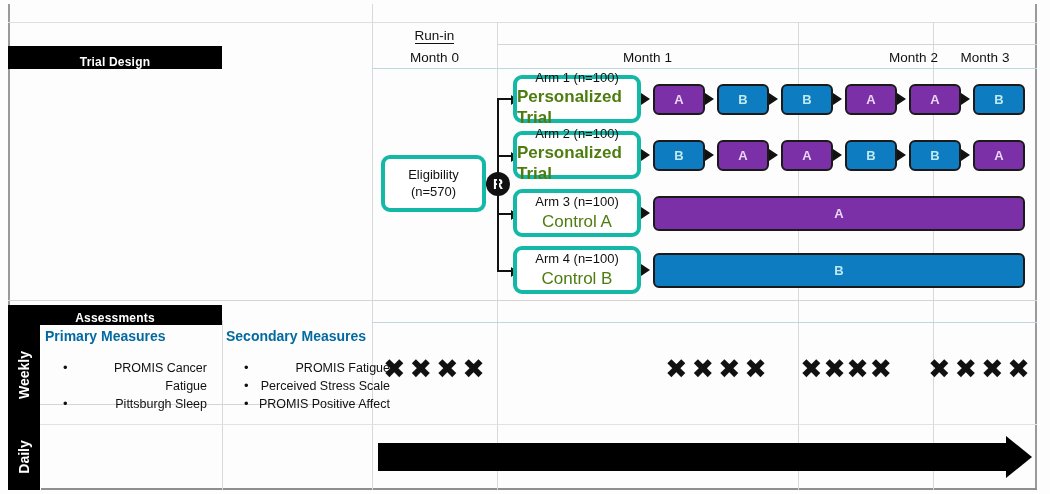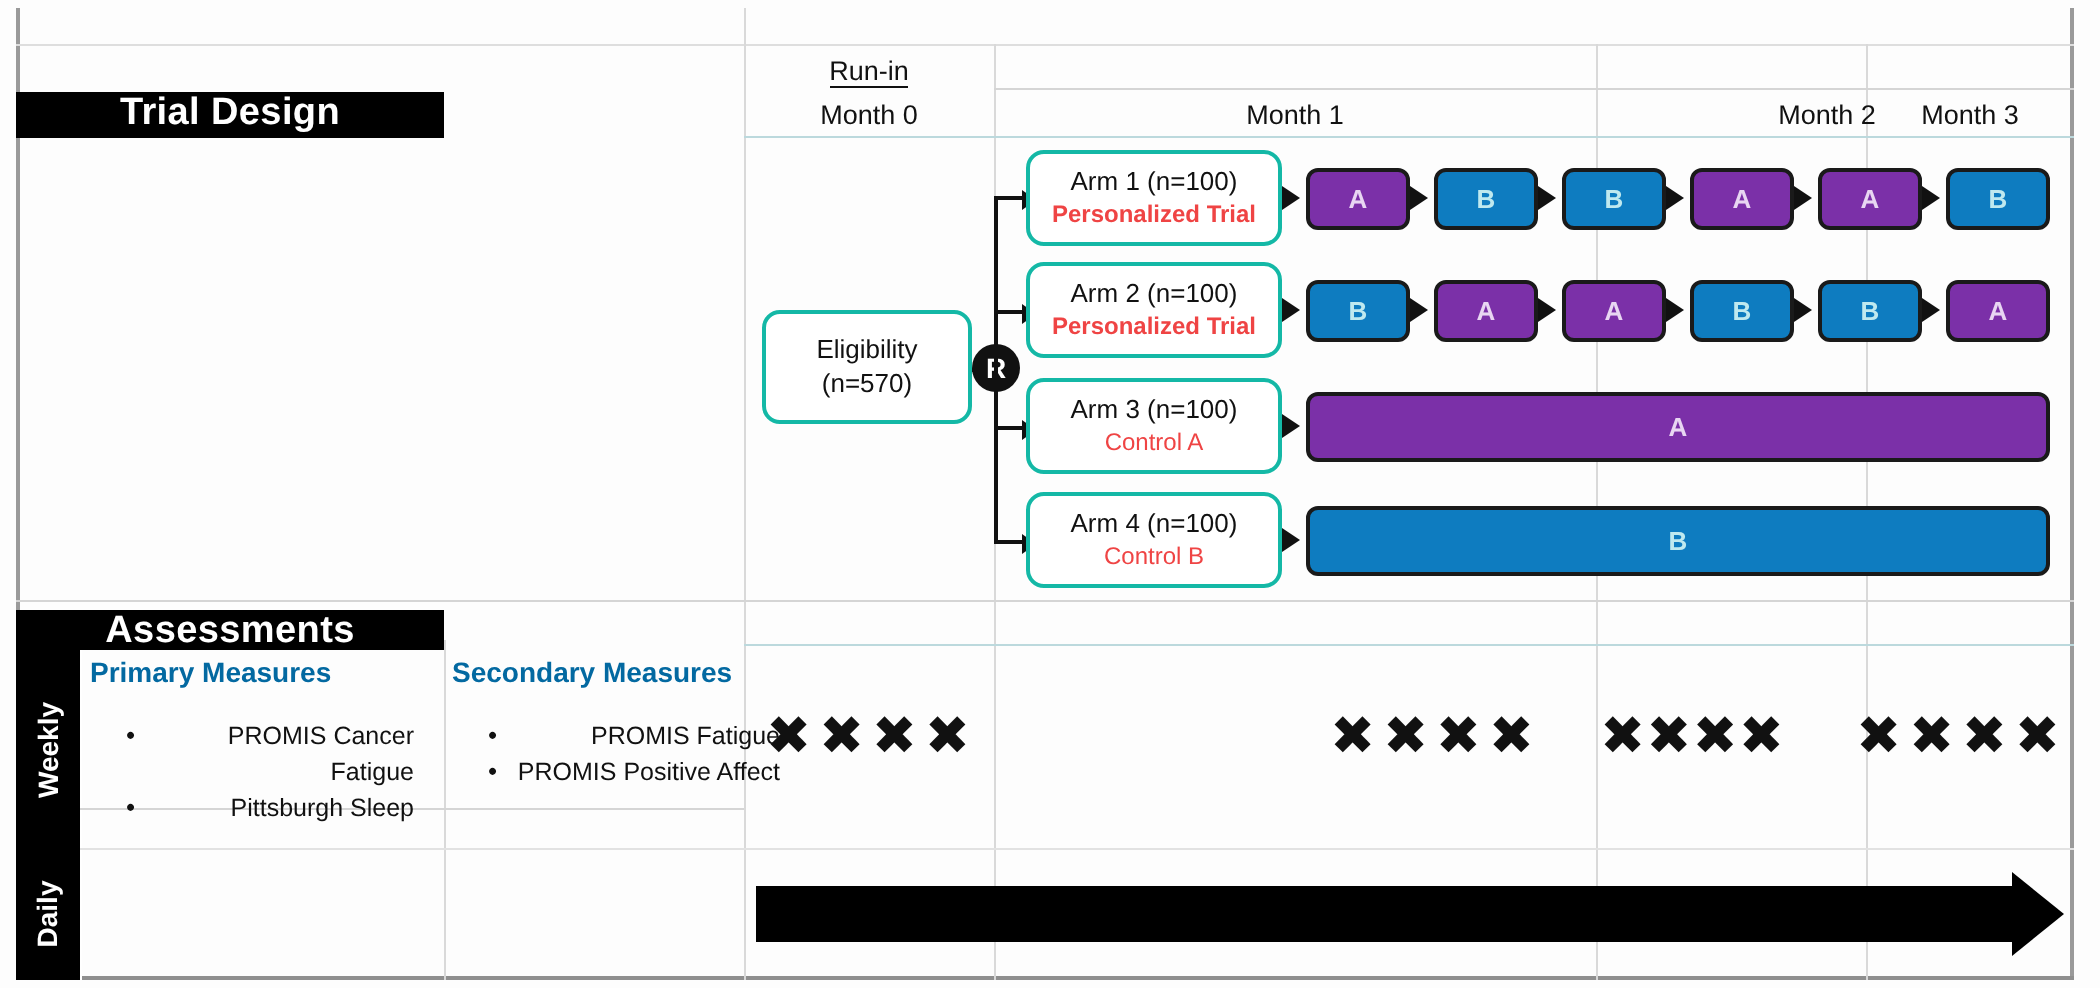--- a/index.html
+++ b/index.html
@@ -21,29 +21,29 @@
   .hline-teal{position:absolute;height:1px;background:#bcd9dd;}
 
   
   .hdr-center{position:absolute;text-align:center;font-size:13.5px;color:#111;}
   .hdr-underline{font-weight:bold;border-bottom:2px solid #111;padding-bottom:0px;display:inline-block;}
   .hdr-underline-thin{border-bottom:1.5px solid #111;display:inline-block;}
   .month-lbl{position:absolute;text-align:center;font-size:13.5px;color:#111;}
 
   
   .banner{position:absolute;background:#000;color:#fff;display:flex;
-          align-items:flex-start;justify-content:center;font-size:19px;font-weight:bold;
+          align-items:flex-end;justify-content:center;font-size:12px;font-weight:bold;
           letter-spacing:.2px;}
 
   
-  .rbox{position:absolute;background:#fff;border:2px solid #14b8a6;border-radius:9px;
+  .rbox{position:absolute;background:#fff;border:4px solid #14b8a6;border-radius:9px;
         display:flex;flex-direction:column;align-items:center;justify-content:center;
         box-sizing:border-box;}
   .rbox .l1{font-size:13px;color:#111;line-height:1.25;}
-  .rbox .l2{font-size:12px;color:#ef4444;line-height:1.25;font-weight:bold;}
+  .rbox .l2{font-size:17px;color:#4d7c0f;line-height:1.25;font-weight:bold;}
   .rbox .l2.plain{font-weight:normal;}
 
   
   .rnode{position:absolute;width:24px;height:24px;border-radius:50%;background:#111;
          color:#fff;font-weight:bold;font-size:14px;display:flex;align-items:center;
          justify-content:center;}
 
   
   .conn{position:absolute;background:#111;}
   .arrowhead{position:absolute;width:0;height:0;border-top:5px solid transparent;
@@ -234,20 +234,21 @@
     <ul class="meas-list">
       <li class="bulleted">PROMIS Cancer Fatigue</li>
       <li class="bulleted">Pittsburgh Sleep</li>
     </ul>
   </div>
 
   <div class="meas-box" style="left:226px;top:328px;width:180px;">
     <div class="meas-title">Secondary Measures</div>
     <ul class="meas-list">
       <li class="bulleted">PROMIS Fatigue</li>
+      <li class="bulleted">Perceived Stress Scale</li>
       <li class="bulleted">PROMIS Positive Affect</li>
     </ul>
   </div>
 
 
   <div class="xgroup" id="xg0" style="left:383px;top:352px;width:102px;height:32px;">
       <span class="xmark">✖</span>
       <span class="xmark">✖</span>
       <span class="xmark">✖</span>
       <span class="xmark">✖</span>

